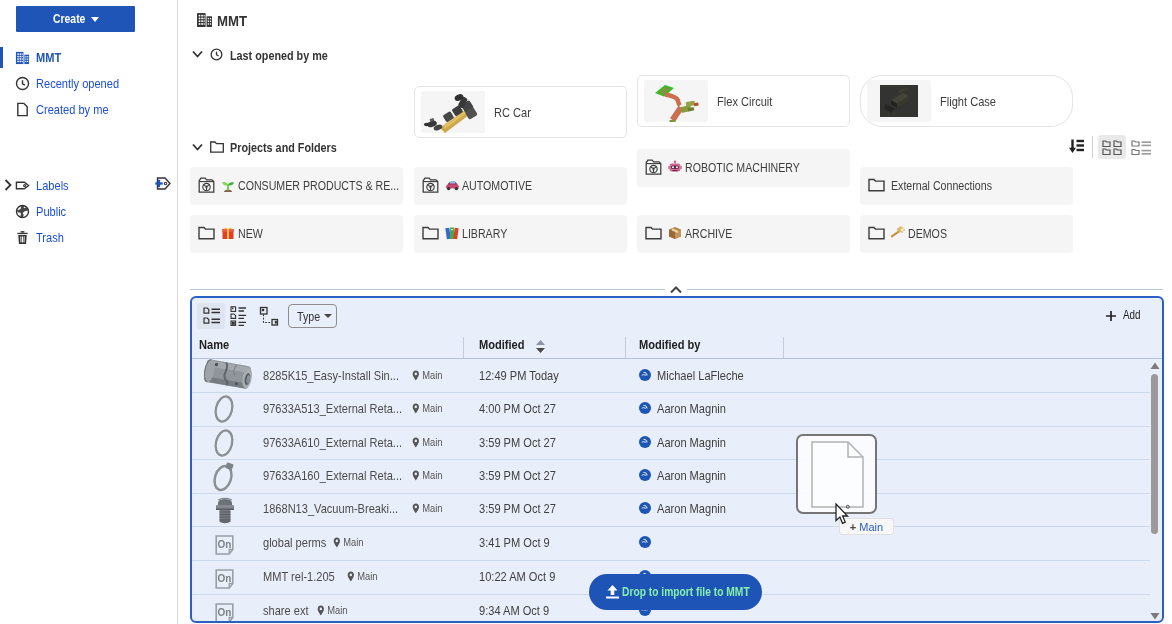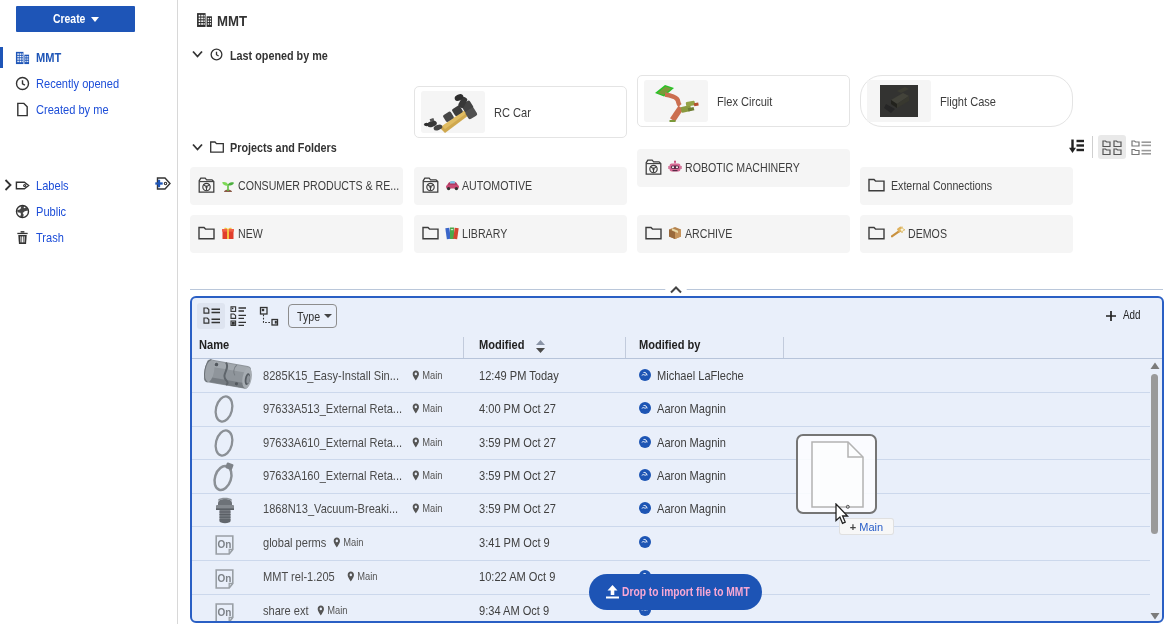--- a/index.html
+++ b/index.html
@@ -631,21 +631,21 @@
     <path d="M37 1 V16 H52" fill="none" stroke="#b3b3b3" stroke-width="1.5"></path>
   </svg>
 
   <div class="abs" style="left:840px; top:519px; width:53px; height:15px; background:#f7f7f7; border-radius:2px; box-shadow:0 0 0 1px #e0e0e0; font-size:11px; display:flex; align-items:center; justify-content:center;"><span style="color:#444; font-weight:700;">+</span>&nbsp;<span style="color:#2a5fc9;">Main</span></div>
 
   <svg class="abs" style="left:833px; top:503px;" width="18" height="25" viewBox="0 0 18 25">
     <polygon points="3,1 3,17.5 6.9,14.1 9.5,20.3 12.2,19.1 9.6,13 14.5,13" fill="#fff" stroke="#222" stroke-width="1.3"></polygon>
     <circle cx="14.8" cy="3.8" r="1.5" fill="none" stroke="#555" stroke-width="1"></circle>
   </svg>
 
-  <div class="abs" style="left:589px; top:574px; width:173px; height:36px; background:#1d54b5; border-radius:18px; color:#f9a8d4; font-size:13.5px; font-weight:700;">
+  <div class="abs" style="left:589px; top:574px; width:173px; height:36px; background:#1d54b5; border-radius:18px; color:#86efac; font-size:13.5px; font-weight:700;">
     <svg style="position:absolute; left:16px; top:11px;" width="15" height="14" viewBox="0 0 15 14">
       <polygon points="7.5,0 12.5,5.5 9.3,5.5 9.3,10 5.7,10 5.7,5.5 2.5,5.5" fill="#fff"></polygon>
       <rect x="1" y="11.5" width="13" height="2" fill="#fff"></rect>
     </svg>
     <span style="position:absolute; left:33px; top:10px; white-space:nowrap; transform:scaleX(.76); transform-origin:0 50%;">Drop to import file to MMT</span>
   </div>
 
 </div>
 
 </body></html>

